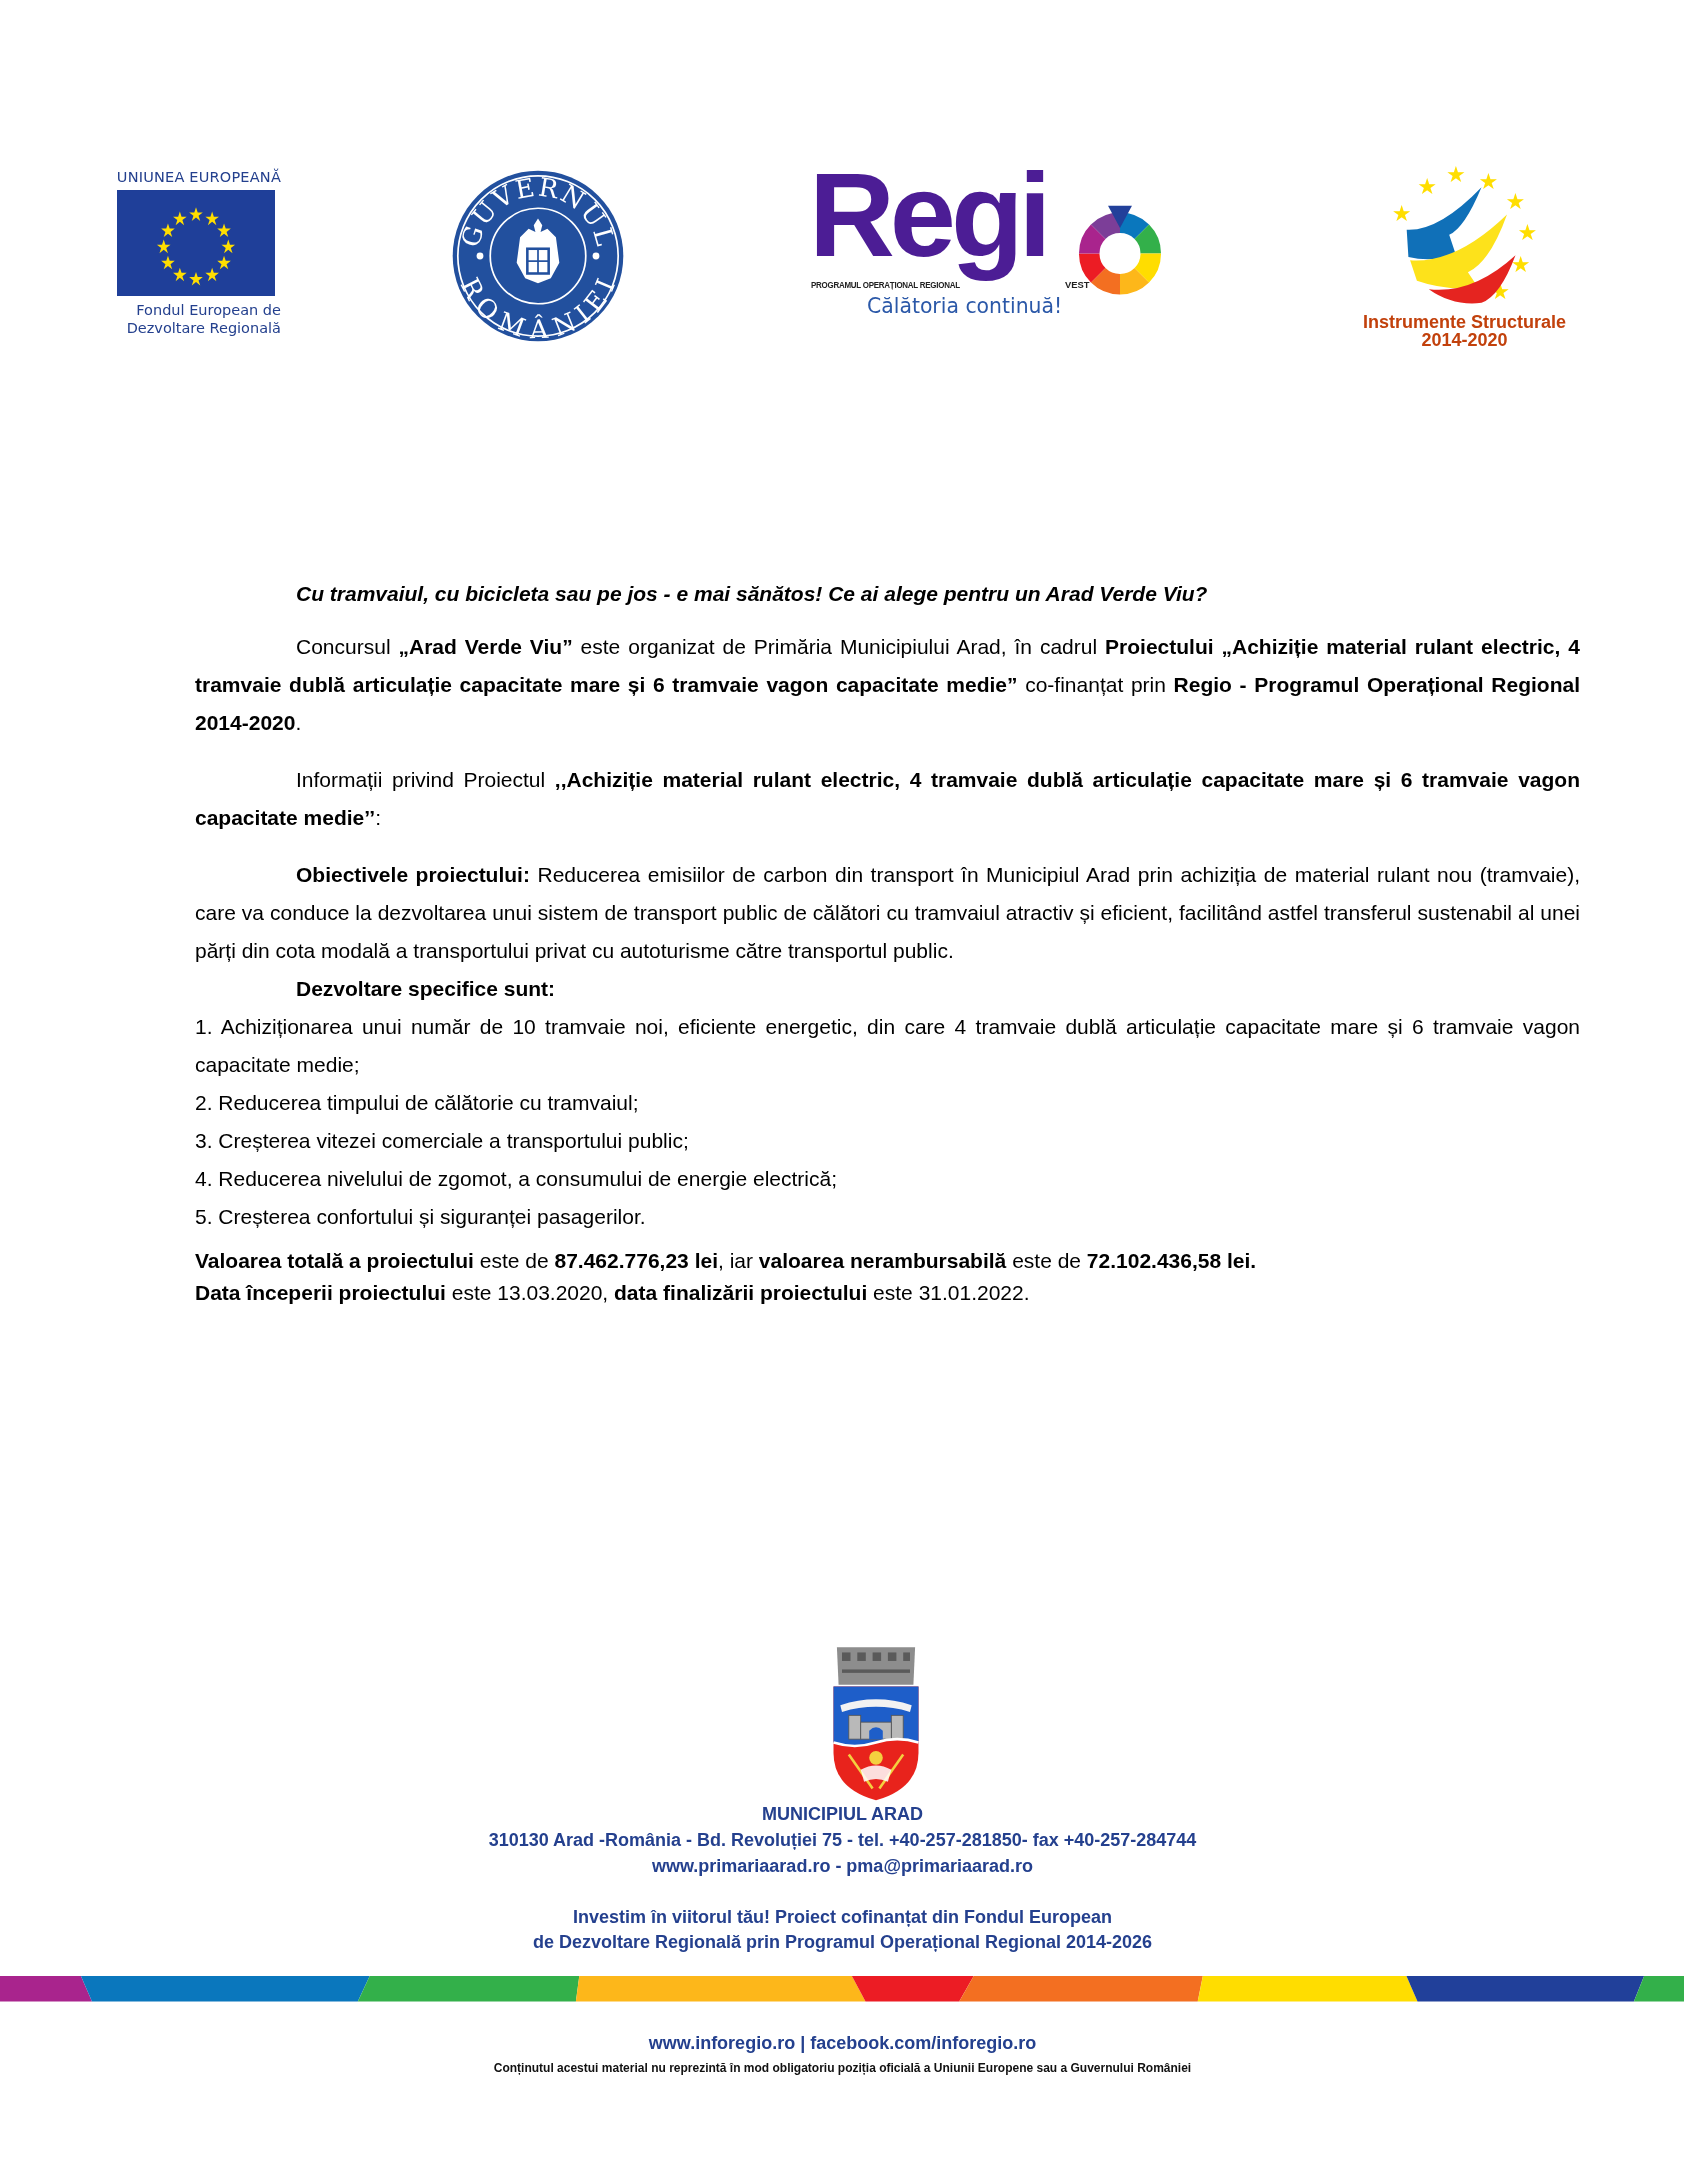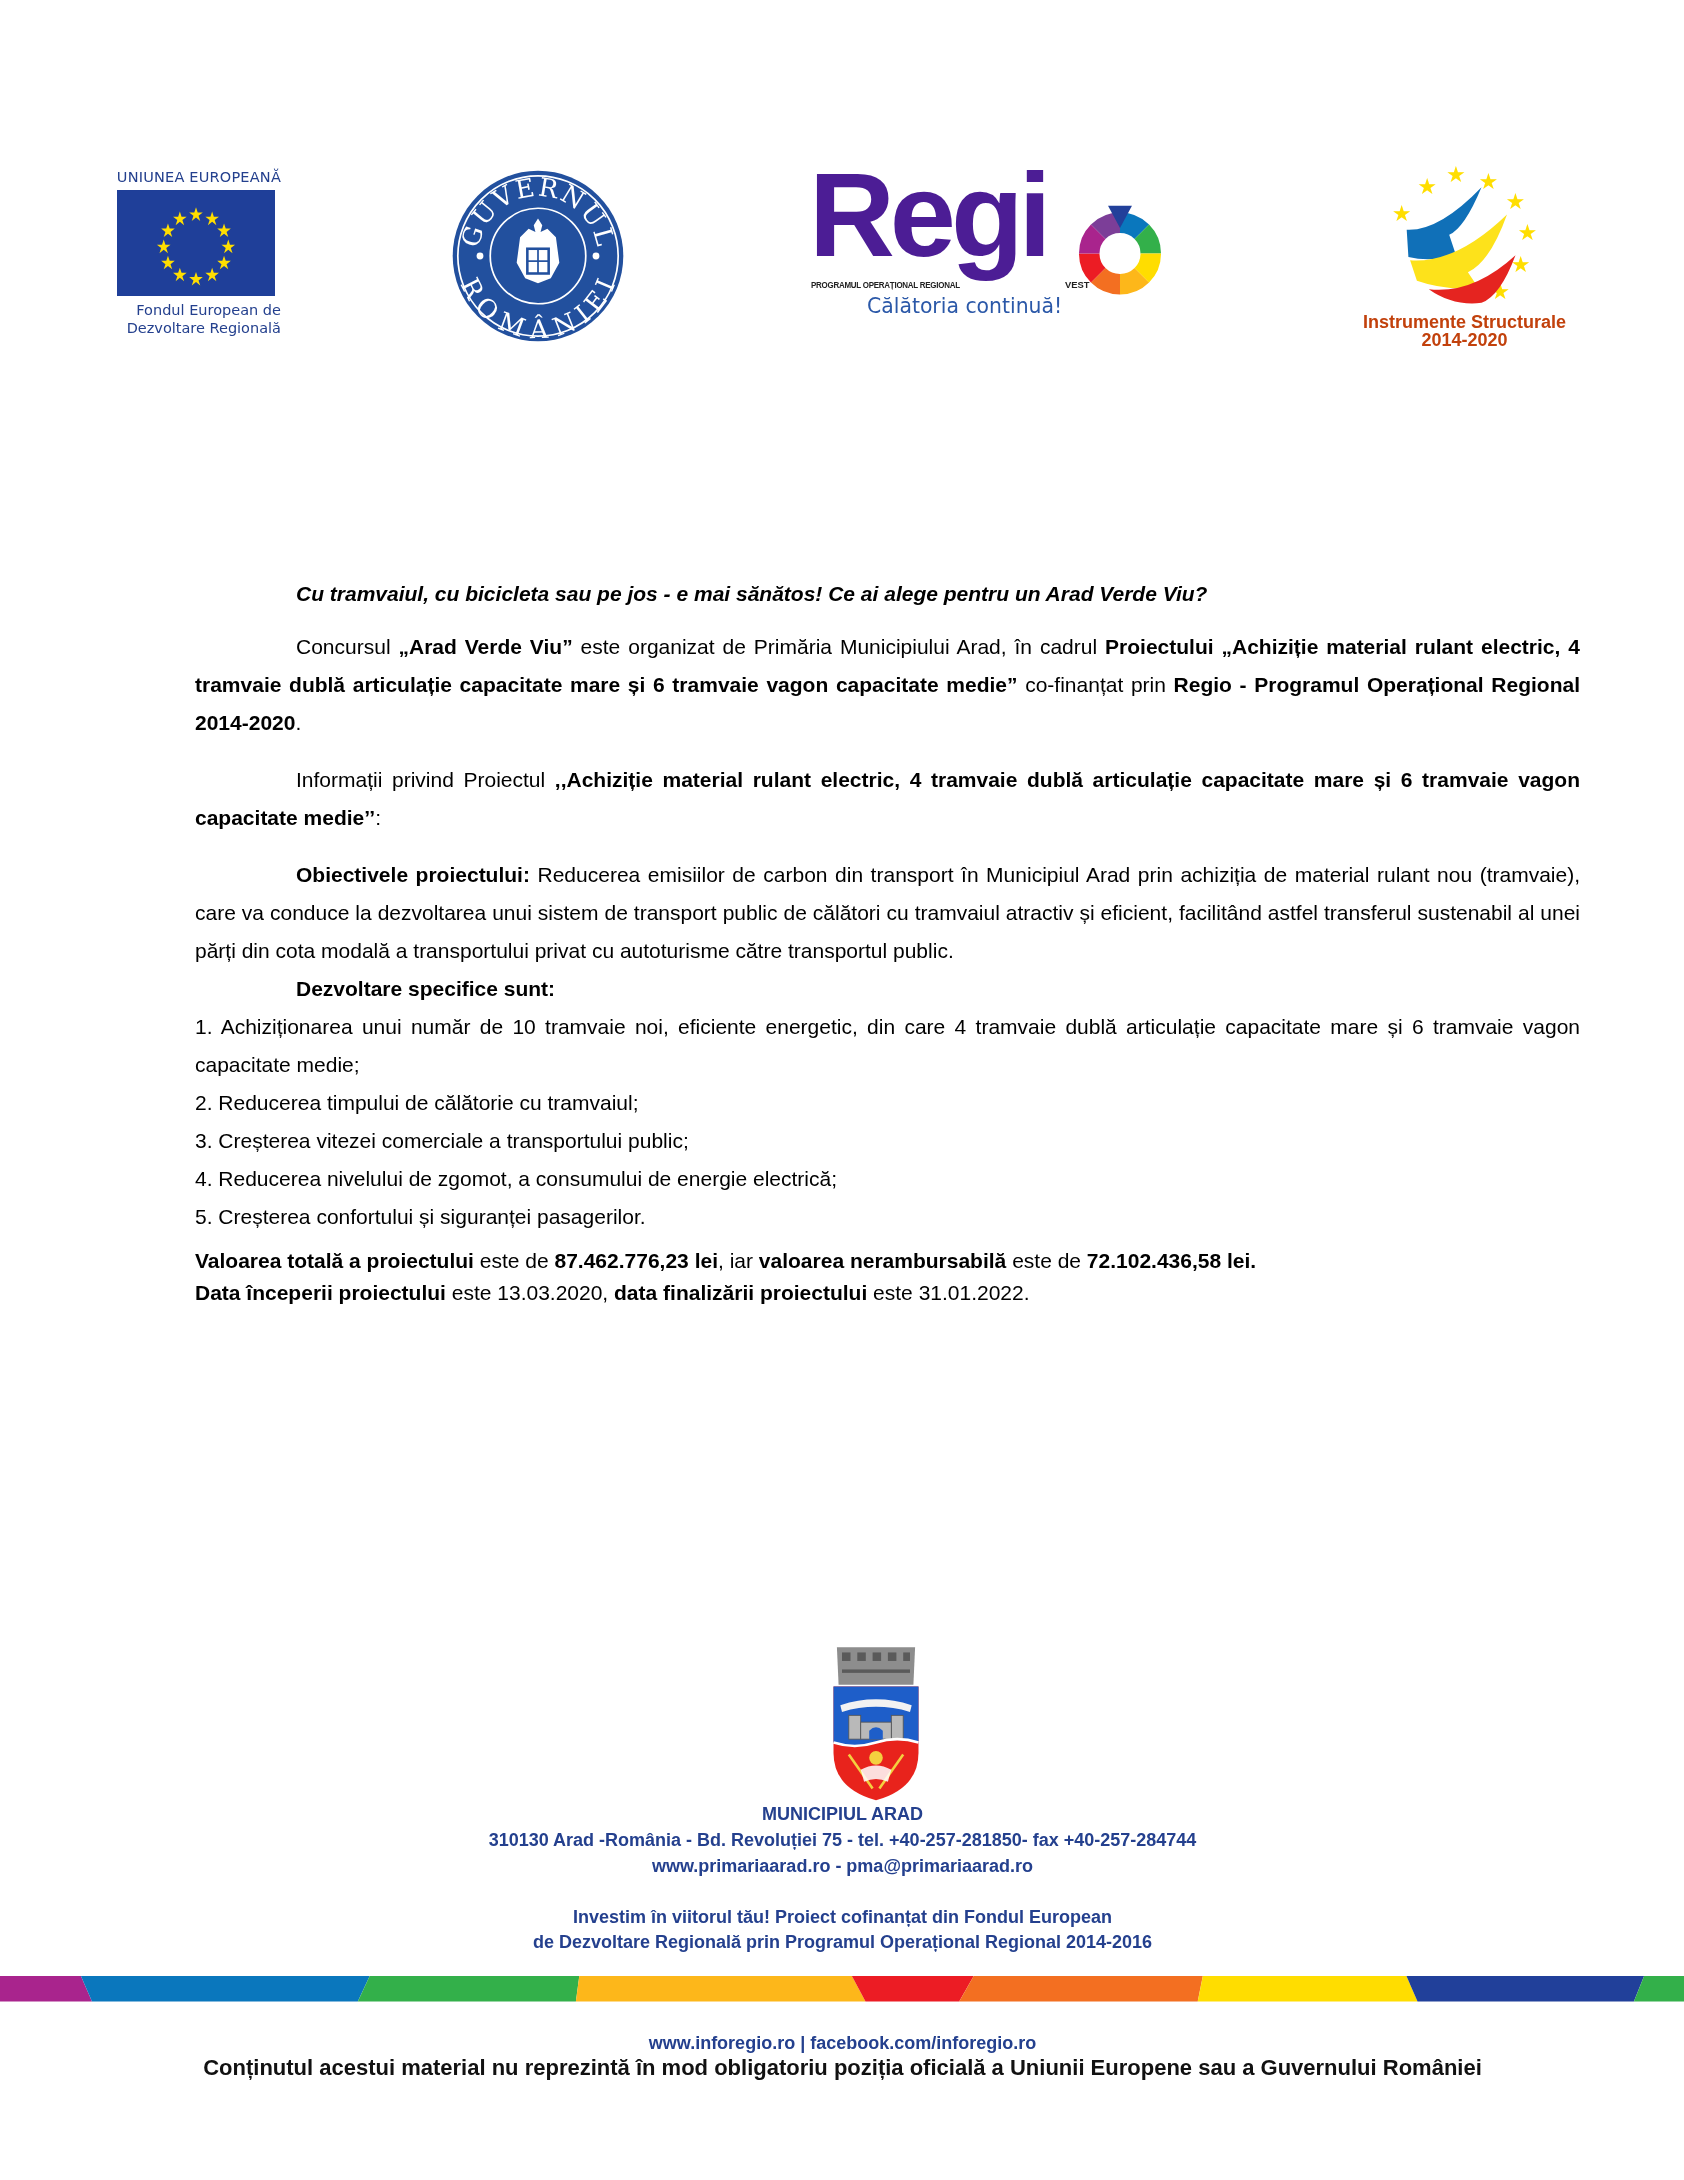--- a/index.html
+++ b/index.html
@@ -38,21 +38,21 @@
   .footer-block { position: absolute; left: 0; width: 1685px; text-align: center; font-family: Liberation Sans, sans-serif; color: #24408e; font-weight: bold; }
   .f-muni { top: 1802px; font-size: 18px; line-height: 25.6px; }
   .f-addr { top: 1828px; font-size: 18px; line-height: 25.6px; }
   .f-web { top: 1854px; font-size: 18px; line-height: 25.6px; }
   .f-invest1 { top: 1905px; font-size: 18px; line-height: 25.6px; }
   .f-invest2 { top: 1930px; font-size: 18px; line-height: 25.6px; }
 
   .color-band { position: absolute; left: 0; top: 1976px; width: 1685px; height: 25.6px; }
 
   .f-links { top: 2031px; font-size: 18px; line-height: 24px; }
-  .f-disclaimer { top: 2056px; font-size: 22px; line-height: 24px; color: #111; }
+  .f-disclaimer { top: 2056px; font-size: 12px; line-height: 24px; color: #111; }
 </style>
 </head>
 <body>
 
 <div class="logo eu-logo">
   <div class="eu-title">UNIUNEA EUROPEANĂ</div>
   <div class="eu-flag">
     <svg width="158" height="106" viewBox="0 0 186 124">
       <rect width="186" height="124" fill="#1f3f99"></rect>
       <g fill="#ffde00">
@@ -211,21 +211,21 @@
     </g>
     <circle cx="60" cy="136" r="8" fill="#f4d03f"></circle>
     <path d="M42,150 Q60,140 78,150 L74,164 Q60,158 46,164 Z" fill="#ffffff" opacity="0.85"></path>
   </svg>
 </div>
 
 <div class="footer-block f-muni">MUNICIPIUL ARAD</div>
 <div class="footer-block f-addr">310130 Arad -România - Bd. Revoluției 75 - tel. +40-257-281850- fax +40-257-284744</div>
 <div class="footer-block f-web">www.primariaarad.ro - pma@primariaarad.ro</div>
 <div class="footer-block f-invest1">Investim în viitorul tău! Proiect cofinanțat din Fondul European</div>
-<div class="footer-block f-invest2">de Dezvoltare Regională prin Programul Operațional Regional 2014-2016</div>
+<div class="footer-block f-invest2">de Dezvoltare Regională prin Programul Operațional Regional 2014-2026</div>
 
 <div class="color-band">
   <svg width="1685" height="25.6" viewBox="0 0 1978 30" preserveAspectRatio="none">
     <polygon points="0,0 95,0 108,30 0,30" fill="#a9248d"></polygon>
     <polygon points="95,0 434,0 420,30 108,30" fill="#0a77bd"></polygon>
     <polygon points="434,0 680,0 676,30 420,30" fill="#33b04a"></polygon>
     <polygon points="680,0 1000,0 1016,30 676,30" fill="#fdb71a"></polygon>
     <polygon points="1000,0 1143,0 1126,30 1016,30" fill="#ec1c24"></polygon>
     <polygon points="1143,0 1412,0 1406,30 1126,30" fill="#f36f21"></polygon>
     <polygon points="1412,0 1651,0 1664,30 1406,30" fill="#ffdd00"></polygon>

